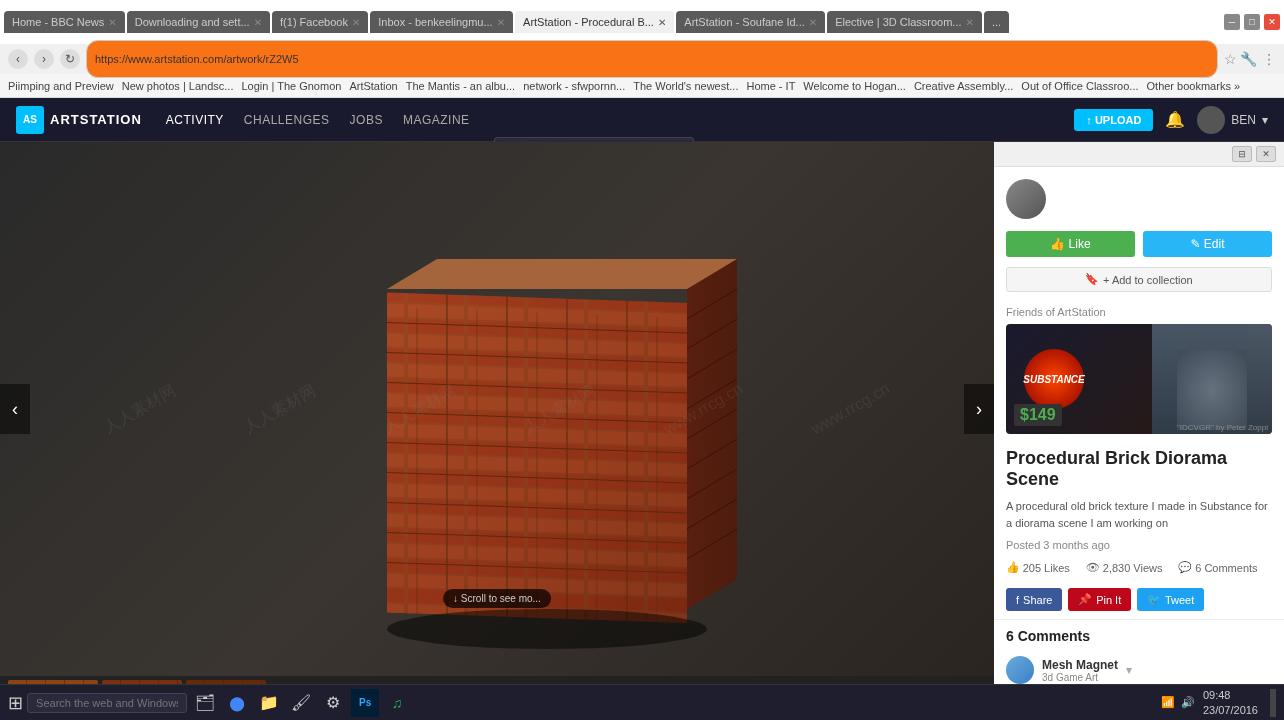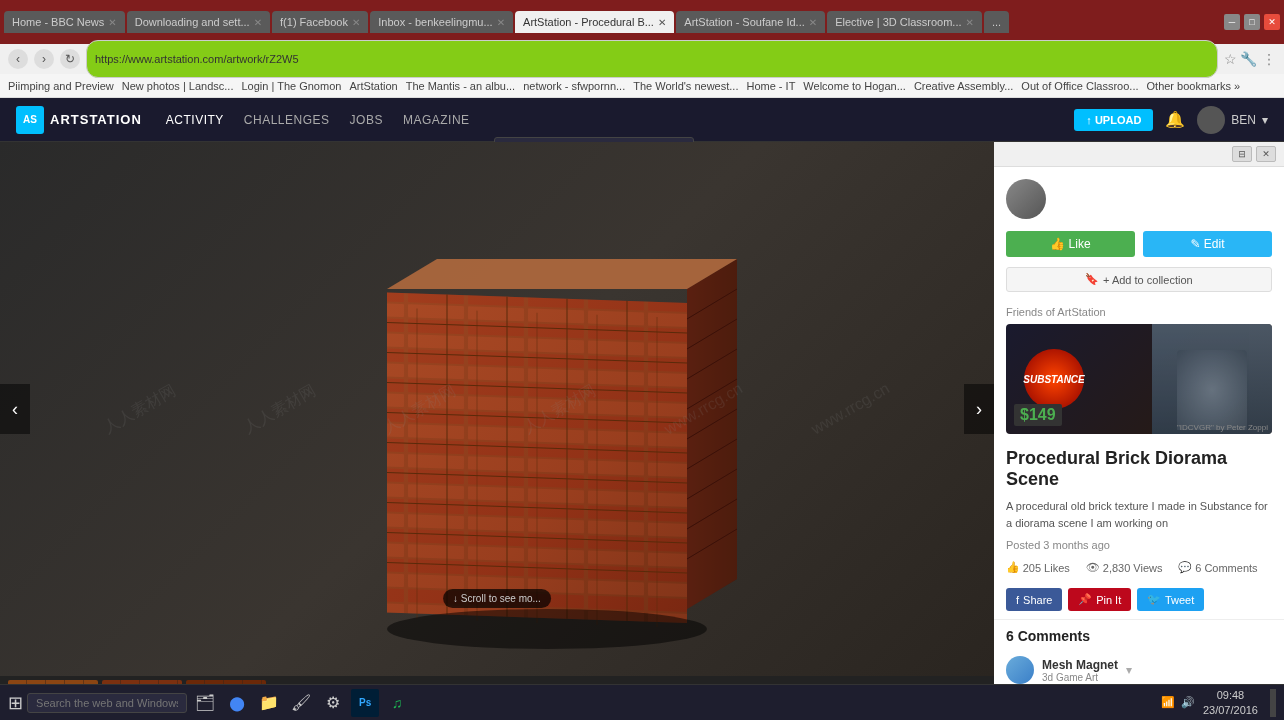--- a/index.html
+++ b/index.html
@@ -1,27 +1,27 @@
 <!DOCTYPE html>
 <html><head>
   <meta charset="utf-8">
   <style>
     * { margin: 0; padding: 0; box-sizing: border-box; }
     body { font-family: Arial, sans-serif; font-size: 12px; background: #1a1a1a; color: #ccc; width: 1284px; height: 720px; overflow: hidden; }
 
     
     .browser-chrome { background: #2b2b2b; }
-    .tab-bar { display: flex; align-items: center; background: #7f1d1d; height: 44px; padding: 0 4px; gap: 2px; }
+    .tab-bar { display: flex; align-items: center; background: #ffffff; height: 44px; padding: 0 4px; gap: 2px; }
     .tab { display: flex; align-items: center; background: #5a5a5a; color: #ccc; font-size: 11px; padding: 0 8px; height: 22px; border-radius: 4px 4px 0 0; gap: 4px; max-width: 180px; white-space: nowrap; overflow: hidden; }
     .tab.active { background: #f0f0f0; color: #333; }
     .tab-close { font-size: 10px; color: #888; cursor: pointer; flex-shrink: 0; }
     .tab.active .tab-close { color: #555; }
     .browser-controls { display: flex; align-items: center; background: #f0f0f0; height: 30px; padding: 0 8px; gap: 6px; }
     .nav-btn { width: 20px; height: 20px; display: flex; align-items: center; justify-content: center; border-radius: 50%; background: #ddd; border: none; cursor: pointer; font-size: 12px; color: #555; }
-    .address-bar { flex: 1; background: #84cc16; border: 1px solid #ccc; border-radius: 12px; padding: 12px 8px; font-size: 11px; color: #333; }
+    .address-bar { flex: 1; background: #f97316; border: 1px solid #ccc; border-radius: 12px; padding: 12px 8px; font-size: 11px; color: #333; }
     .bookmarks-bar { display: flex; align-items: center; background: #f5f5f5; height: 24px; padding: 0 8px; gap: 8px; border-bottom: 1px solid #ddd; font-size: 11px; color: #444; overflow: hidden; }
     .bookmark-item { white-space: nowrap; cursor: pointer; color: #444; }
 
     
     .as-header { display: flex; align-items: center; background: #1a1a2e; height: 44px; padding: 0 16px; gap: 24px; border-bottom: 1px solid #333; }
     .as-logo { display: flex; align-items: center; gap: 6px; }
     .as-logo-icon { width: 28px; height: 28px; background: #00bfff; border-radius: 3px; display: flex; align-items: center; justify-content: center; font-weight: bold; color: white; font-size: 10px; }
     .as-logo-text { color: white; font-size: 13px; font-weight: bold; letter-spacing: 1px; }
     .as-nav { display: flex; gap: 20px; align-items: center; }
     .as-nav-item { color: #aaa; font-size: 12px; cursor: pointer; letter-spacing: 0.5px; text-transform: uppercase; font-weight: 500; }
@@ -103,21 +103,21 @@
     .comment-time { font-size: 10px; color: #aaa; margin-left: auto; }
     .comment-emoji { font-size: 14px; }
 
     .next-author-item { padding: 8px 12px; display: flex; align-items: center; gap: 8px; }
 
     
     .taskbar { position: fixed; bottom: 0; left: 0; right: 0; height: 36px; background: #1e1e2e; display: flex; align-items: center; gap: 4px; padding: 0 8px; border-top: 1px solid #333; z-index: 100; }
     .taskbar-search { background: #2a2a3e; border: 1px solid #444; border-radius: 3px; padding: 3px 8px; color: #ccc; font-size: 11px; width: 160px; }
     .taskbar-icon { width: 28px; height: 28px; display: flex; align-items: center; justify-content: center; cursor: pointer; border-radius: 3px; font-size: 16px; }
     .taskbar-right { margin-left: auto; display: flex; align-items: center; gap: 8px; color: #ccc; font-size: 11px; }
-    .taskbar-time { text-align: center; line-height: 1.3; }
+    .taskbar-time { text-align: left; line-height: 1.3; }
   </style>
 </head>
 <body>
 
 <div class="browser-chrome">
   <div class="tab-bar">
     <div class="tab">
       <span>Home - BBC News</span>
       <span class="tab-close">✕</span>
     </div>

